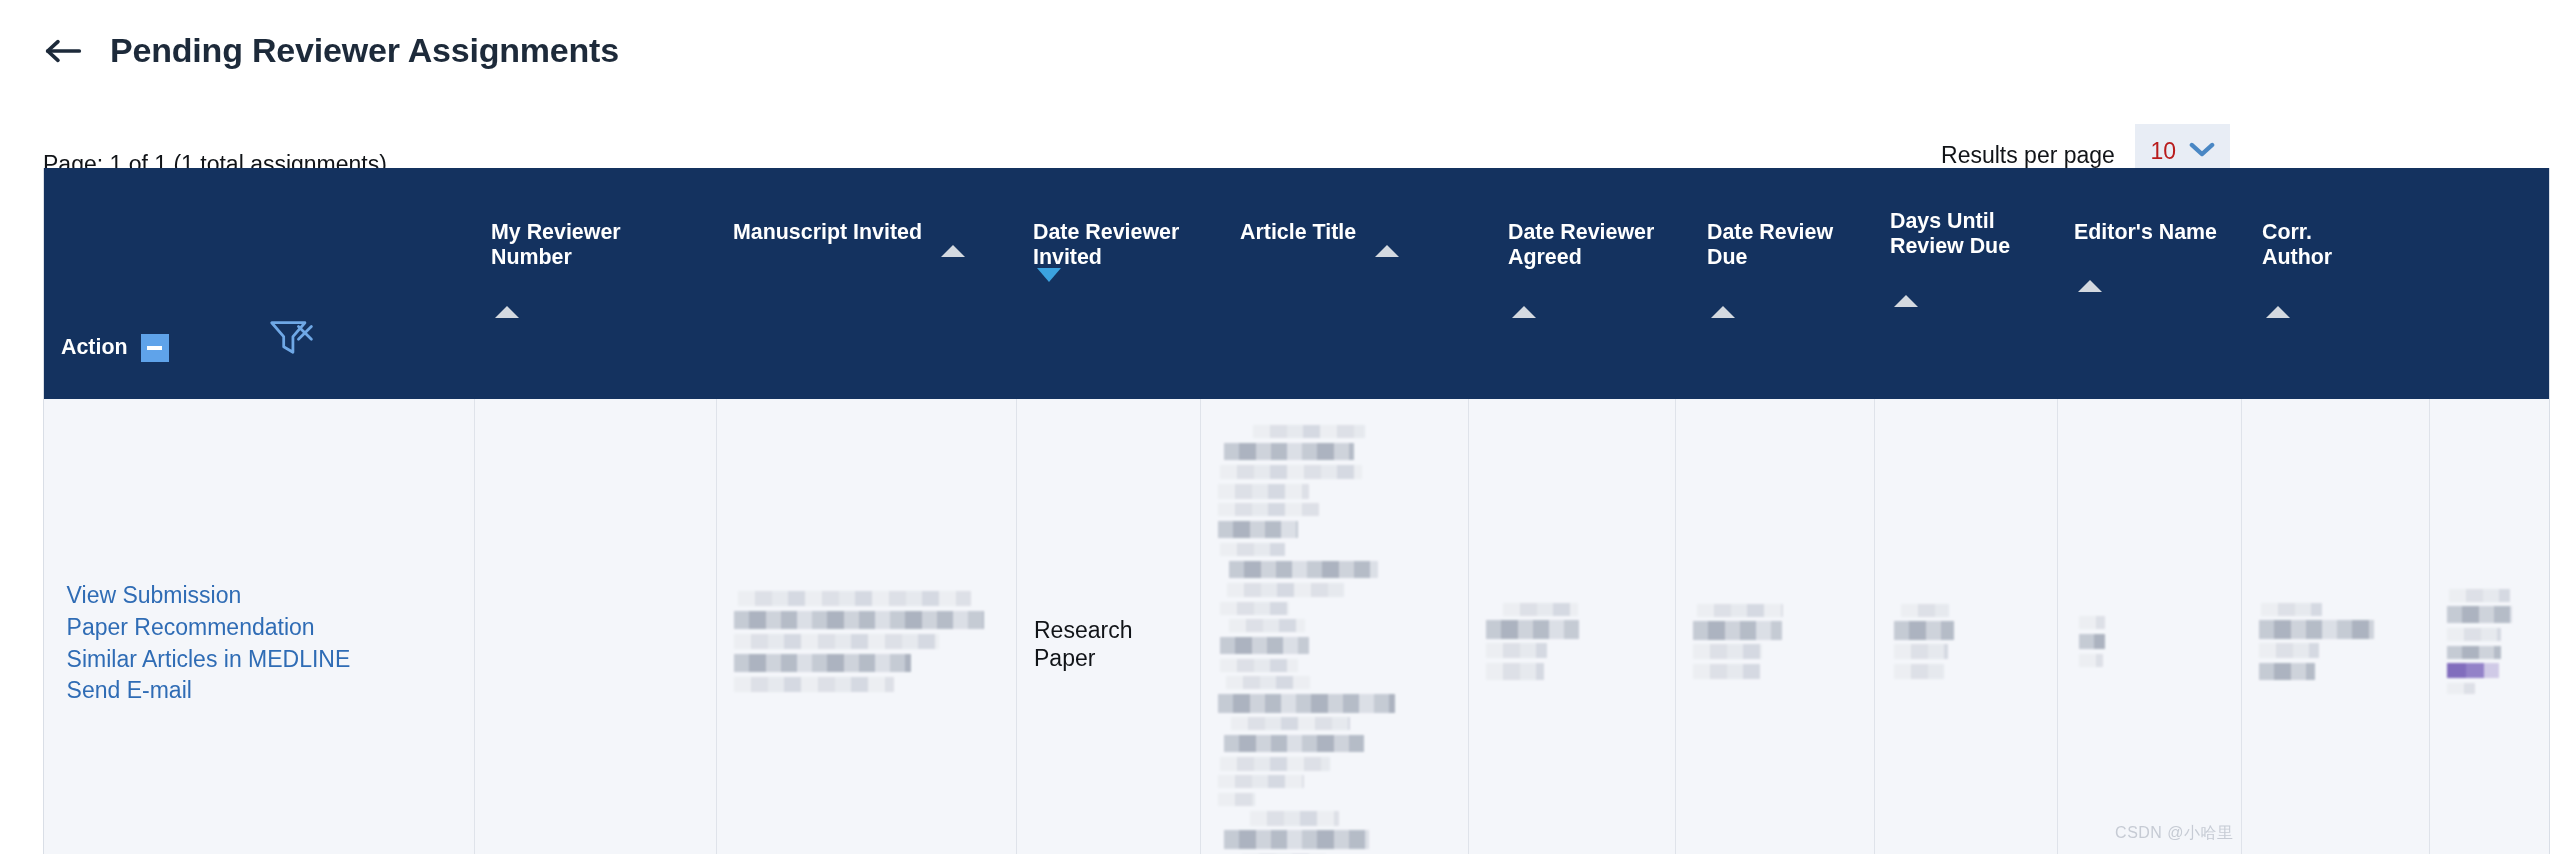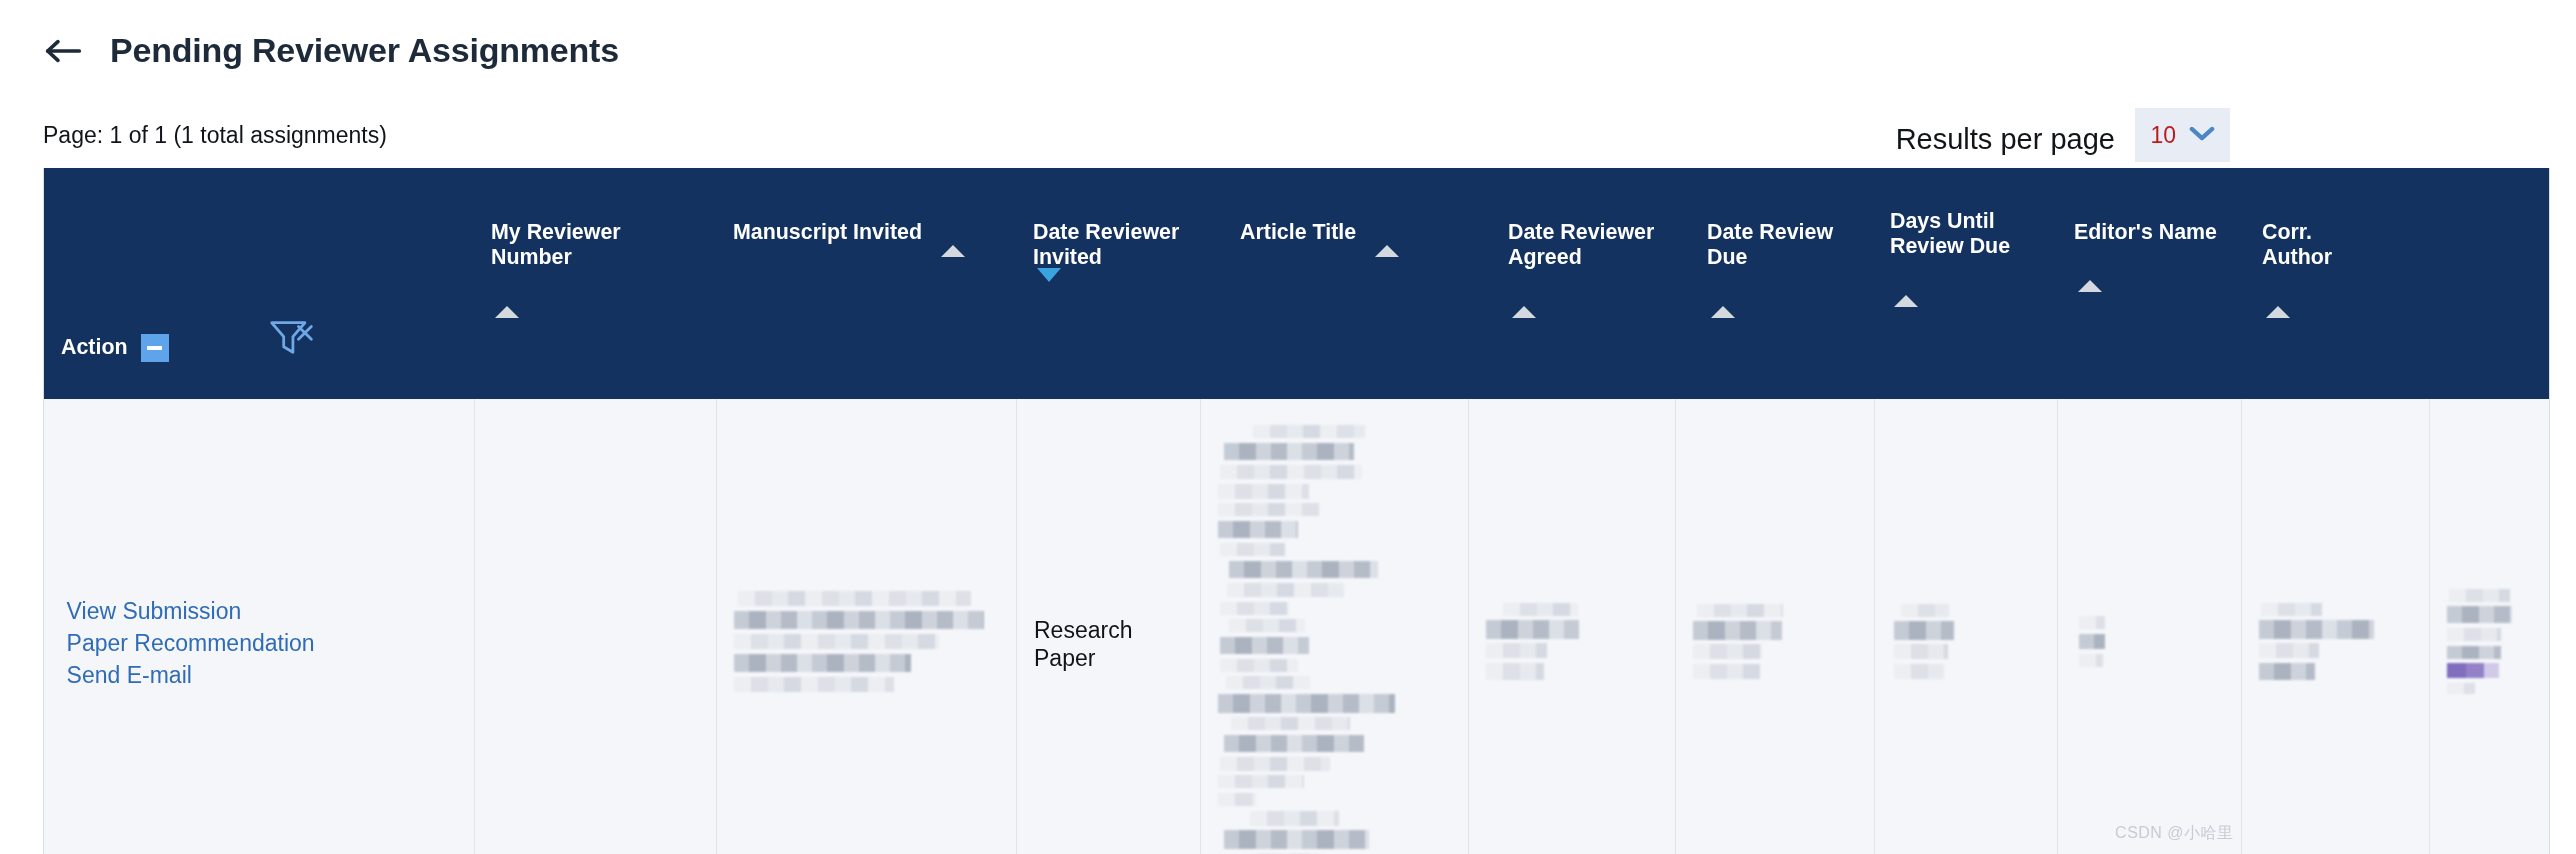--- a/index.html
+++ b/index.html
@@ -25,26 +25,26 @@
   }
   .back-arrow svg { display: block; }
   .page-title {
     font-size: 34px; font-weight: bold; color: #1d2a3a;
     letter-spacing: -0.2px; white-space: nowrap;
   }
 
   
   .meta-row {
     position: absolute;
-    left: 43px; top: 108px; right: 26px;
-    display: flex; align-items: center; justify-content: space-between;
+    left: 43px; top: 124px; right: 26px;
+    display: flex; align-items: flex-end; justify-content: space-between;
   }
   .page-count { font-size: 23px; color: #111418; white-space: nowrap; }
   .rpp-wrap { display: flex; align-items: center; gap: 20.5px; }
-  .rpp-label { font-size: 29px; color: #111418; white-space: nowrap; margin-top: 8px; }
+  .rpp-label { font-size: 23px; color: #111418; white-space: nowrap; margin-top: 8px; }
   .rpp-select {
     background: #e8edf5; border: none;
     height: 54px; min-width: 80px;
     display: flex; align-items: center; justify-content: center; gap: 13px;
     padding: 0 15px; cursor: pointer;
   }
   .rpp-value { font-size: 23px; color: #b91c1c; }
   .chevron { display: block; }
 
   
@@ -308,20 +308,21 @@
         </div>
       </div>
     </div>
 
     <div class="tbody">
 
       <div class="td" style="width:430px">
         <div class="action-links">
           <a>View Submission</a>
           <a>Paper Recommendation</a>
+          <a>Similar Articles in MEDLINE</a>
           <a>Send E-mail</a>
         </div>
       </div>
 
       <div class="td" style="width:242px">
         <span class="redact"></span>
       </div>
 
       <div class="td" style="width:300px">
         <span class="redact">

